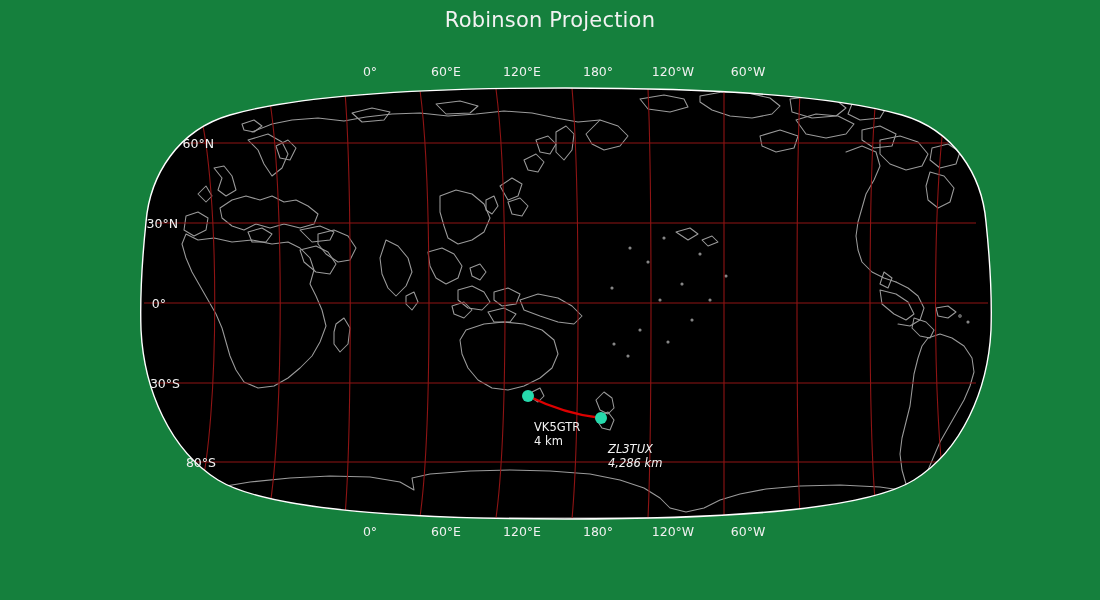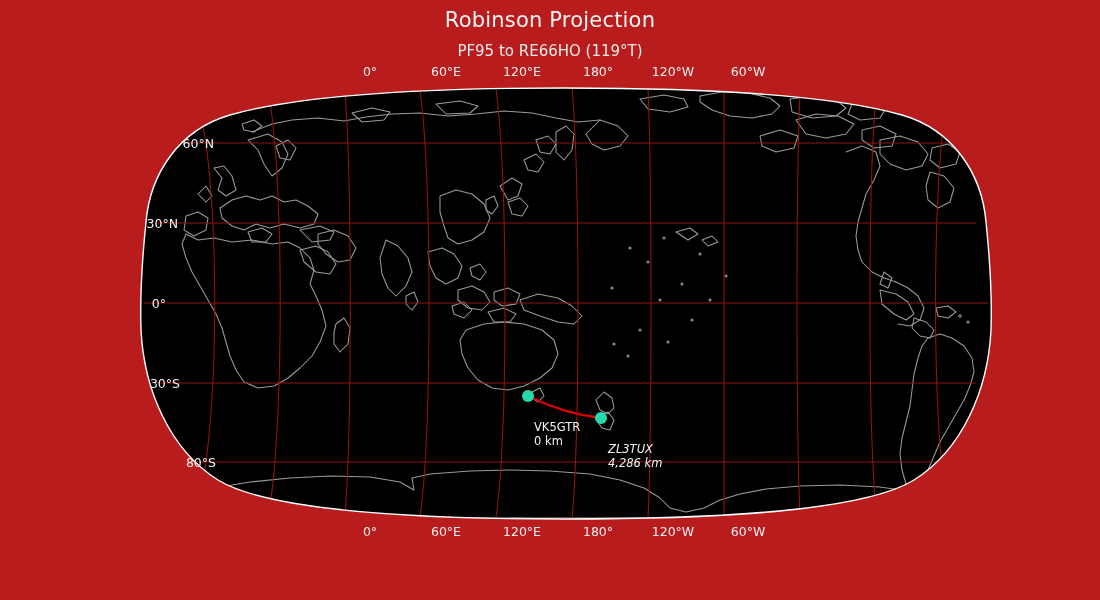--- a/index.html
+++ b/index.html
@@ -12,21 +12,21 @@
     width: 1100px;
     height: 600px;
     overflow: hidden;
     font-family: "DejaVu Sans", sans-serif;
     color: #ffffff;
   }
   #stage {
     position: relative;
     width: 1100px;
     height: 600px;
-    background: #b91c1c;
+    background: #15803d;
   }
   .title {
     position: absolute;
     left: 0;
     top: 8px;
     width: 1100px;
     text-align: center;
     font-size: 21px;
     color: #f2f2f2;
     letter-spacing: 0.2px;
@@ -62,21 +62,20 @@
     line-height: 14px;
     margin-top: 28px;
   }
 </style>
 </head>
 <body>
 
 <div id="stage">
 
   <div class="title">Robinson Projection</div>
-  <div class="subtitle">PF95 to RE66HO (119°T)</div>
 
   <svg id="mapsvg" width="1100" height="600" viewBox="0 0 1100 600">
     <defs>
       <clipPath id="globeclip">
         <path d="M 565,88
                  C 430,88 300,95 230,115
                  C 178,130 150,175 146,222
                  C 141,270 140,300 141,330
                  C 144,390 170,450 218,480
                  C 270,512 420,519 565,519
@@ -269,21 +268,21 @@
   <div class="ticklabel lon-bot" style="left:748px; top:524px;">60°W</div>
 
   <div class="ticklabel lat-left" style="left:214px; top:143px;">60°N</div>
   <div class="ticklabel lat-left" style="left:178px; top:223px;">30°N</div>
   <div class="ticklabel lat-left" style="left:166px; top:303px;">0°</div>
   <div class="ticklabel lat-left" style="left:180px; top:383px;padding-left:19px;">30°S</div>
   <div class="ticklabel lat-left" style="left:216px; top:462px;">80°S</div>
 
   <div class="stn-label" style="left:534px; top:392px;">
     <div>VK5GTR</div>
-    <div>0 km</div>
+    <div>4 km</div>
   </div>
 
   <div class="stn-label" style="left:608px; top:414px;font-style:italic;">
     <div>ZL3TUX</div>
     <div>4,286 km</div>
   </div>
 
 </div>
 
 </body></html>

